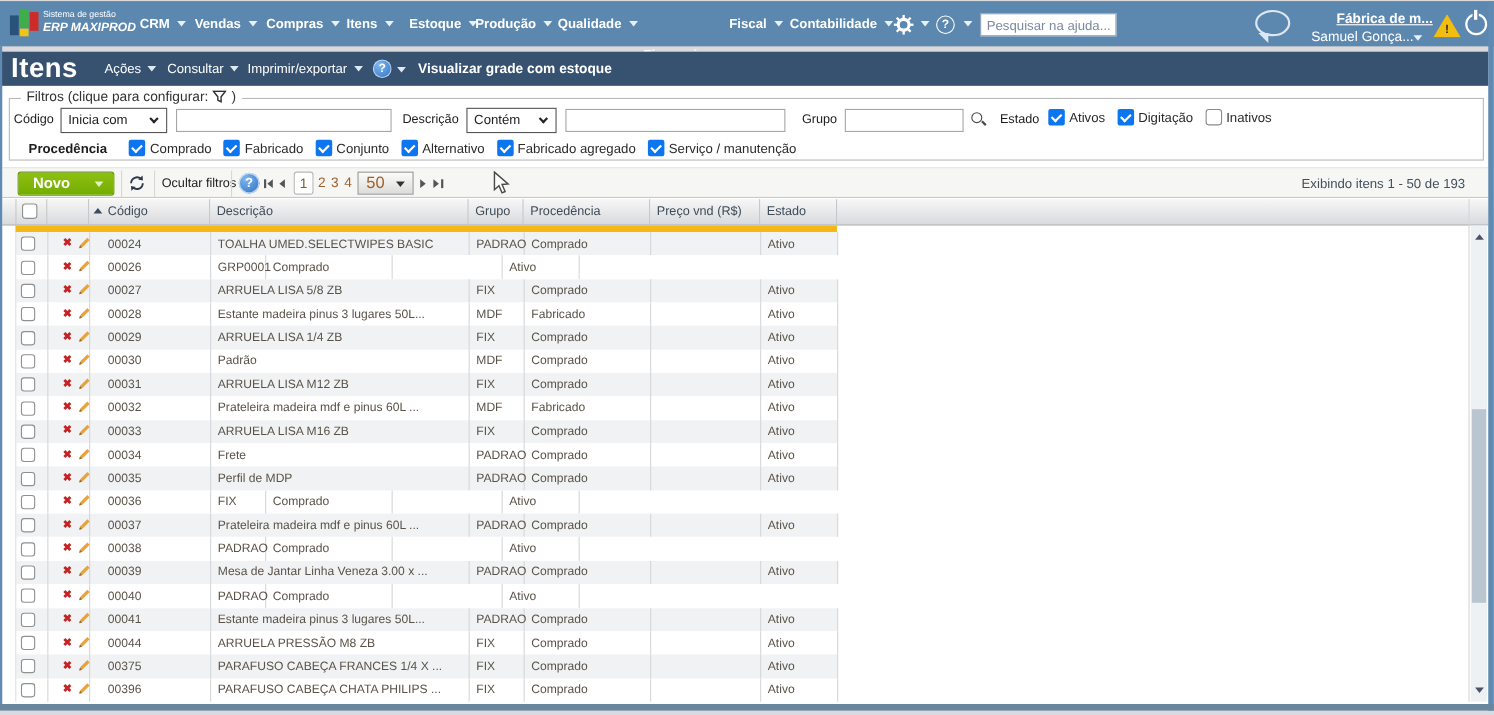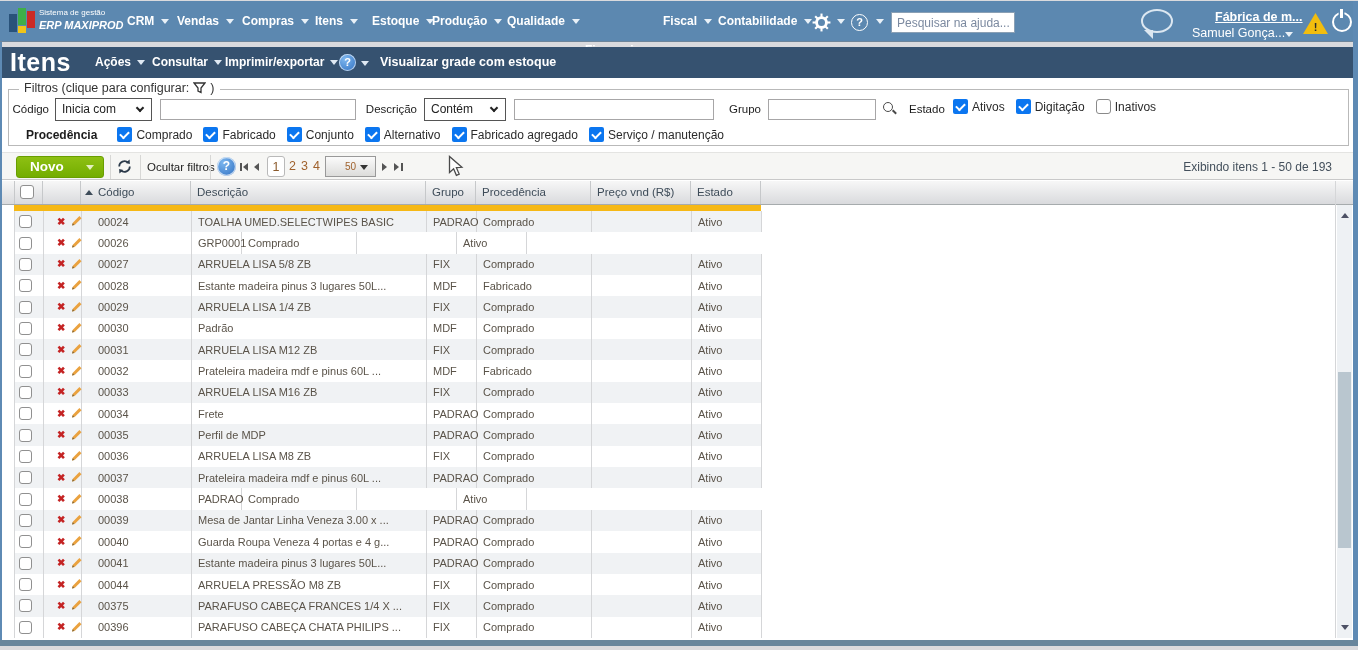--- a/index.html
+++ b/index.html
@@ -27,21 +27,21 @@
 .account-link{position:absolute;left:1215px;top:9px;color:#fff;font-size:12.5px;font-weight:bold;text-decoration:underline;white-space:nowrap}
 .user-name{position:absolute;left:1192px;top:25px;color:#fff;font-size:12.5px;white-space:nowrap}
 .user-caret{position:absolute;left:1285px;top:31px;width:0;height:0;border-left:4.5px solid transparent;border-right:4.5px solid transparent;border-top:5px solid #e9f1f8}
 .warn{position:absolute;left:1303px;top:12px;width:25px;height:21px;background:#f2bd0e;clip-path:polygon(50% 0,100% 100%,0 100%)}
 .warn span{position:absolute;left:0;right:0;bottom:1px;text-align:center;font-size:11px;font-weight:bold;color:#2b2b2b}
 .power{position:absolute;left:1332px;top:11px;width:20px;height:20px;border:2.6px solid #fff;border-radius:50%}
 .power:after{content:'';position:absolute;left:6.4px;top:-5px;width:2.6px;height:9px;background:#fff;box-shadow:0 0 0 1.4px #5c88b0}
 
 .modbar{position:absolute;left:0;top:47px;width:1353px;height:31px;background:#365270}
 .mod-title{position:absolute;left:10px;top:0;height:31px;line-height:30px;color:#fff;font-size:25px;font-weight:bold;letter-spacing:0.5px}
-.mmenu{position:absolute;top:0;height:31px;line-height:31px;color:#fff;font-size:12px;font-weight:bold;white-space:nowrap;cursor:pointer}
+.mmenu{position:absolute;top:0;height:31px;line-height:31px;color:#fff;font-size:12px;font-weight:normal;white-space:nowrap;cursor:pointer}
 .mmenu .caret{border-top-color:#dfe9f3;margin-left:6px}
 .mod-help{position:absolute;left:339px;top:7px;width:17px;height:17px;border-radius:50%;background:radial-gradient(circle at 35% 30%,#7db7ef,#2f6fc0);color:#fff;font-weight:bold;font-size:11px;text-align:center;line-height:17px;box-shadow:inset 0 0 0 1px rgba(255,255,255,.6)}
 .mod-caret{position:absolute;left:361px;top:14px;width:0;height:0;border-left:4.5px solid transparent;border-right:4.5px solid transparent;border-top:5px solid #dfe9f3}
 .mod-link{position:absolute;left:380px;top:0;height:31px;line-height:31px;color:#fff;font-size:12.5px;font-weight:bold;white-space:nowrap}
 
 .filters{position:absolute;left:8px;top:89px;width:1341px;height:57px;border:1px solid #b9b9b9}
 .filters-legend{position:absolute;left:10px;top:-9px;background:#fff;padding:0 5px;font-size:12.5px;color:#333;display:flex;align-items:center;gap:4px;white-space:nowrap}
 .flabel{position:absolute;font-size:11.5px;color:#1c1c1c;white-space:nowrap;text-align:right}
 .sel{position:absolute;height:23px;border:1px solid #555;background:#fff;font-size:12px;color:#222;line-height:21px;padding-left:6px;cursor:pointer}
 .sel .chev{position:absolute;right:8px;top:6px;width:6px;height:6px;border-right:2px solid #222;border-bottom:2px solid #222;transform:rotate(45deg)}
@@ -64,21 +64,21 @@
 .tsep{position:absolute;top:2px;width:1px;height:24px;background:#d7d7d5}
 .refresh{position:absolute;left:114px;top:5px}
 .tool-text-btn{position:absolute;top:0;height:28px;line-height:28px;font-size:11.5px;color:#222;cursor:pointer;white-space:nowrap}
 .tb-help{position:absolute;left:215px;top:4px;width:19px;height:19px;border-radius:50%;background:radial-gradient(circle at 35% 30%,#7db7ef,#2b6cbf);color:#fff;font-weight:bold;font-size:12px;text-align:center;line-height:19px;box-shadow:inset 0 0 0 1.2px rgba(255,255,255,.65)}
 .pgarrow{position:absolute;top:10px;cursor:pointer}
 .tri-l{width:0;height:0;border-top:4px solid transparent;border-bottom:4px solid transparent;border-right:5.5px solid #555}
 .tri-r{width:0;height:0;border-top:4px solid transparent;border-bottom:4px solid transparent;border-left:5.5px solid #555}
 .bar-v{position:absolute;top:0;width:2px;height:8px;background:#555}
 .pg-current{position:absolute;left:265px;top:3px;width:18px;height:21px;background:#fff;border:1px solid #b9b9b9;border-radius:3px;text-align:center;line-height:20px;font-size:12.5px;color:#8a5a2b;cursor:pointer}
 .pg-num{position:absolute;top:3px;height:21px;line-height:21px;font-size:12.5px;color:#a0622d;cursor:pointer}
-.pg-size{position:absolute;left:323px;top:3px;width:51px;height:21px;border:1px solid #999;background:linear-gradient(#fbfbfb,#dcdcda);font-size:10px;color:#a0622d;line-height:19px;padding-left:19px;cursor:pointer}
+.pg-size{position:absolute;left:323px;top:3px;width:51px;height:21px;border:1px solid #999;background:linear-gradient(#fbfbfb,#dcdcda);font-size:15px;color:#a0622d;line-height:19px;padding-left:7px;cursor:pointer}
 .pg-size .dcaret{position:absolute;right:7px;top:8px;width:0;height:0;border-left:4px solid transparent;border-right:4px solid transparent;border-top:5px solid #333}
 .items-info{position:absolute;right:21px;top:0;height:28px;line-height:28px;font-size:12px;color:#44505c;white-space:nowrap}
 
 .ghead{position:absolute;left:2px;top:181px;width:1351px;height:24px;background:linear-gradient(#f7f7f7,#d9dadd);border-bottom:1px solid #a6abad}
 .hcell{position:absolute;top:0;height:23px;border-right:1px solid #c6c8ca;font-size:11.5px;color:#3e4c59;line-height:23px;white-space:nowrap;overflow:hidden}
 .hcell.first{border-left:1px solid #c6c8ca}
 .sort-arrow{display:inline-block;width:0;height:0;border-left:4px solid transparent;border-right:4px solid transparent;border-bottom:5px solid #3e4c59;margin-right:5px;vertical-align:1px}
 .hcb{position:absolute;left:5px;top:4px;width:14px;height:14px;background:#fff;border:1px solid #909090;border-radius:3px}
 .orange-bar{position:absolute;left:14px;top:205px;width:747px;height:6px;background:#f6b815}
 .rows{position:absolute;left:14px;top:211px;width:747px;border-left:1px solid #d5d6d8}
@@ -485,21 +485,20 @@
           <span class="rcb"></span>
         </div>
         <div class="cell" style="width:38px">
           <span class="del-x">✖</span>
           <span class="pencil"><svg width="13" height="13" viewBox="0 0 13 13">
               <path d="M2 11.6 L3.1 8.4 L9.4 2.1 L11.5 4.2 L5.2 10.5 Z" fill="#eaa23f"></path>
               <path d="M2 11.6 L4.6 10.9 L2.7 9 Z" fill="#8a6a35"></path>
             </svg></span>
         </div>
         <div class="cell" style="width:110px;padding-left:16px">00036</div>
-        <div class="cell" style="width:235px;padding-left:6px">ARRUELA LISA M8 ZB</div>
         <div class="cell" style="width:50px;padding-left:6px">FIX</div>
         <div class="cell" style="width:115px;padding-left:6px">Comprado</div>
         <div class="cell" style="width:100px;padding-left:6px"></div>
         <div class="cell" style="width:70px;padding-left:6px">Ativo</div>
       </div>
       <div class="row">
         <div class="cell" style="width:29px">
           <span class="rcb"></span>
         </div>
         <div class="cell" style="width:38px">
@@ -556,21 +555,20 @@
           <span class="rcb"></span>
         </div>
         <div class="cell" style="width:38px">
           <span class="del-x">✖</span>
           <span class="pencil"><svg width="13" height="13" viewBox="0 0 13 13">
               <path d="M2 11.6 L3.1 8.4 L9.4 2.1 L11.5 4.2 L5.2 10.5 Z" fill="#eaa23f"></path>
               <path d="M2 11.6 L4.6 10.9 L2.7 9 Z" fill="#8a6a35"></path>
             </svg></span>
         </div>
         <div class="cell" style="width:110px;padding-left:16px">00040</div>
-        <div class="cell" style="width:235px;padding-left:6px">Guarda Roupa Veneza 4 portas e 4 g...</div>
         <div class="cell" style="width:50px;padding-left:6px">PADRAO</div>
         <div class="cell" style="width:115px;padding-left:6px">Comprado</div>
         <div class="cell" style="width:100px;padding-left:6px"></div>
         <div class="cell" style="width:70px;padding-left:6px">Ativo</div>
       </div>
       <div class="row">
         <div class="cell" style="width:29px">
           <span class="rcb"></span>
         </div>
         <div class="cell" style="width:38px">

